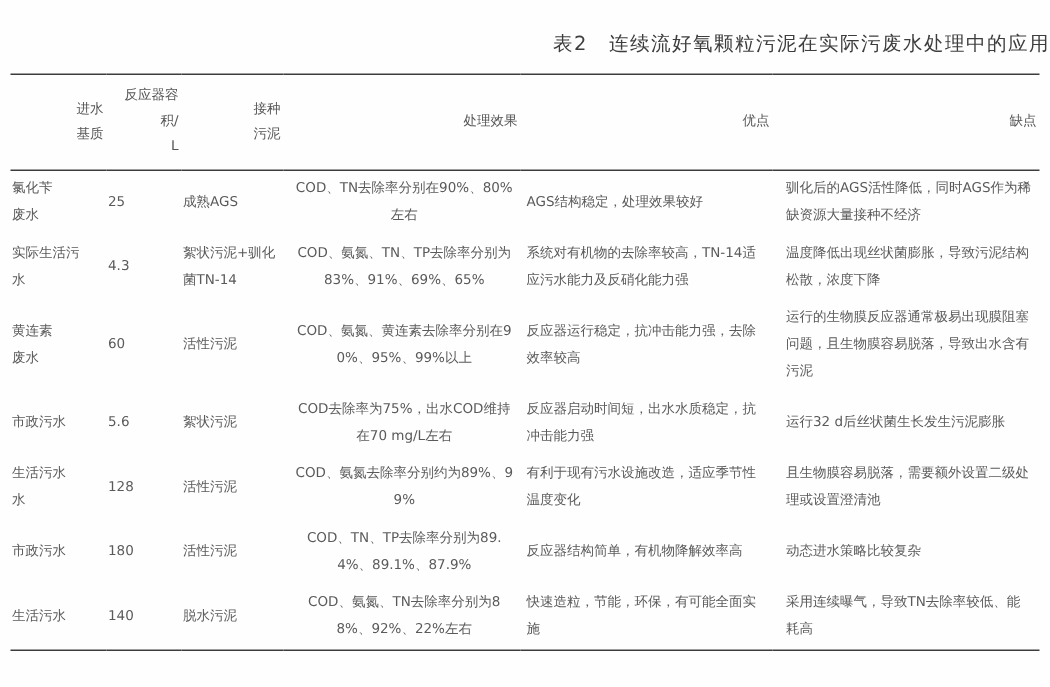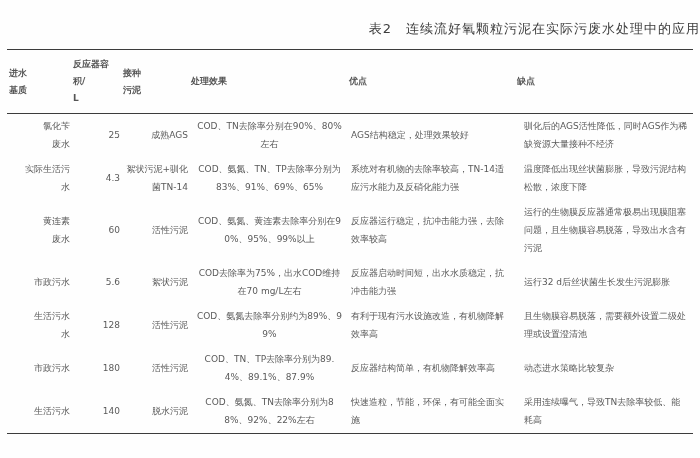--- a/index.html
+++ b/index.html
@@ -21,38 +21,38 @@
   table.apps {
     width:686px;
     margin:11px auto 0 auto;
     border-collapse:collapse;
     table-layout:fixed;
     border-top:1.5px solid #3c3c3c;
     border-bottom:1.5px solid #3c3c3c;
   }
   thead tr { border-bottom:1px solid #3c3c3c; }
   th {
-    font-weight:700;
+    font-weight:400;
     font-size:9px;
     color:#555555;
     line-height:1.9;
-    text-align:left;
+    text-align:right;
     vertical-align:middle;
     padding:6px 2px;
     white-space:pre-line;
   }
   td {
     font-size:9px;
     color:#5a5a5a;
     line-height:1.95;
     vertical-align:middle;
     padding:4px 4px 4px 2px;
     word-break:break-all;
   }
-  td.c0, td.c1, td.c2 { text-align:right; white-space:pre-line; padding:4px 1px; }
+  td.c0, td.c1, td.c2 { text-align:left; white-space:pre-line; padding:4px 1px; }
   td.c3 { padding-left:7px;text-align:center; }
   td.c4 { padding-left:4px; }
   td.c5 { padding-left:9px; }
   col.w0 { width:64px; }
   col.w1 { width:50px; }
   col.w2 { width:68px; }
   col.w3 { width:158px; }
   col.w4 { width:168px; }
   col.w5 { width:178px; }
 </style>
@@ -118,21 +118,21 @@
           <td class="c3">COD去除率为75%，出水COD维持在70 mg/L左右</td>
           <td class="c4">反应器启动时间短，出水水质稳定，抗冲击能力强</td>
           <td class="c5">运行32 d后丝状菌生长发生污泥膨胀</td>
         </tr>
         <tr>
           <td class="c0">生活污水
 水</td>
           <td class="c1">128</td>
           <td class="c2">活性污泥</td>
           <td class="c3">COD、氨氮去除率分别约为89%、99%</td>
-          <td class="c4">有利于现有污水设施改造，有机物降解效率高</td>
+          <td class="c4">有利于现有污水设施改造，适应季节性温度变化</td>
           <td class="c5">且生物膜容易脱落，需要额外设置二级处理或设置澄清池</td>
         </tr>
         <tr>
           <td class="c0">市政污水</td>
           <td class="c1">180</td>
           <td class="c2">活性污泥</td>
           <td class="c3">COD、TN、TP去除率分别为89.4%、89.1%、87.9%</td>
           <td class="c4">反应器结构简单，有机物降解效率高</td>
           <td class="c5">动态进水策略比较复杂</td>
         </tr>

